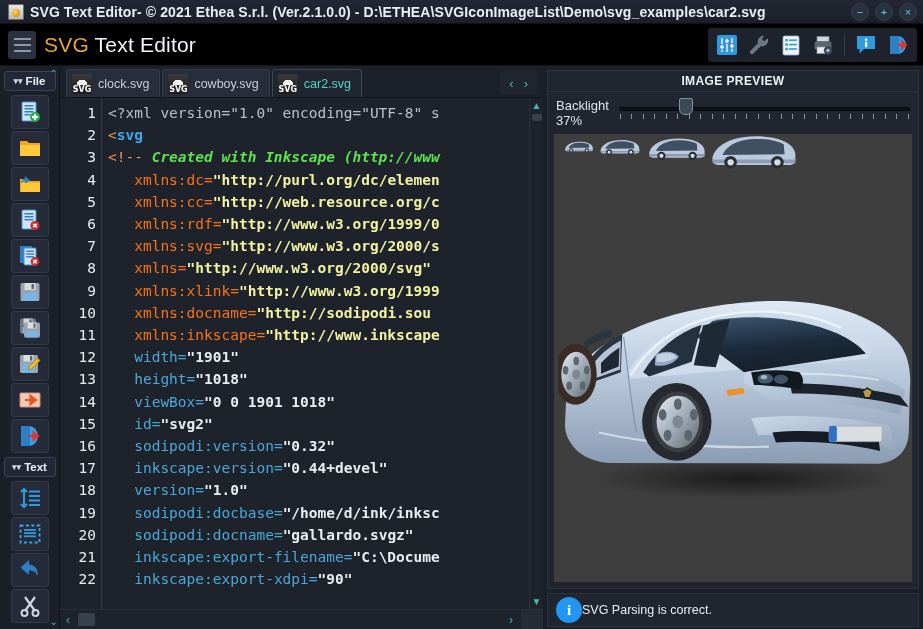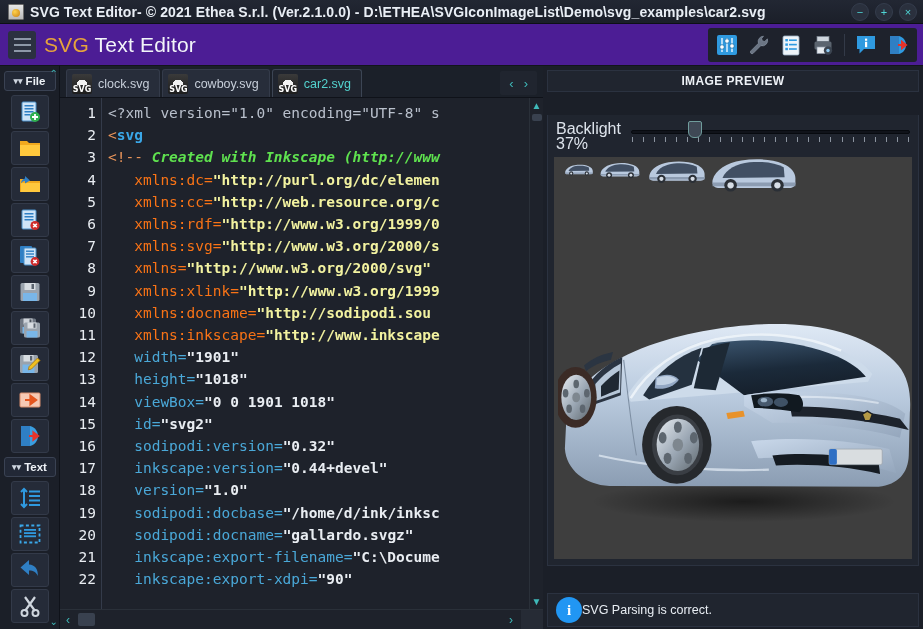--- a/index.html
+++ b/index.html
@@ -38,21 +38,21 @@
   #wincontrols { position: absolute; right: 6px; top: 3px; display: flex; gap: 6px; }
   #wincontrols .wb {
     width: 18px; height: 18px; border-radius: 50%;
     background: #2a303d; border: 1px solid #343c4c;
     color: #4fd6d6; font-size: 11px; line-height: 16px;
     text-align: center; cursor: pointer;
   }
 
   
   #header {
-    height: 42px; background: #4c1d95;
+    height: 42px; background: #000000;
     display: flex; align-items: center;
     border-bottom: 1px solid #12151c;
     position: relative;
   }
   #hamburger {
     width: 28px; height: 28px; margin: 0 8px 0 8px;
     display: flex; flex-direction: column; justify-content: center;
     align-items: center; gap: 4px; cursor: pointer;
     background: #2b3140; border-radius: 3px;
   }
@@ -179,35 +179,35 @@
   #hscroll .arr { color:#3fb9b9; font-size:12px; cursor:pointer; }
   #hscroll .thumb {
     width:17px; height:13px; background:#39414f; border-radius:2px; margin-left:8px;
   }
   #hscroll .arrR { position:absolute; right:30px; color:#3fb9b9; font-size:12px; }
   #hscroll .corner { position:absolute; right:0; top:0; width:22px; height:19px; background:#262b35;}
 
   
   #right {
     width: 380px; background:#1b1f28; flex:none;
-    display:flex; flex-direction:column; padding:4px 4px 2px 4px;gap:23px;
+    display:flex; flex-direction:column; padding:4px 4px 2px 4px;
   }
   #pvhead {
     height: 22px; background:#20252f; border:1px solid #2b3240;
     color:#edf1f6; font-size:12px; font-weight:bold; letter-spacing:.4px;
     display:flex; align-items:center; justify-content:center;
   }
   #pvbody {
     flex:1; background:#20252f; border:1px solid #2b3240; border-top:none;
     display:flex; flex-direction:column; min-height:0;
   }
   #backlight {
     display:flex; align-items:flex-start; padding:6px 8px 2px 8px; gap:10px;
   }
-  #backlight .lbl { font-size:16px; color:#dde3eb; line-height:15px; }
+  #backlight .lbl { font-size:13px; color:#dde3eb; line-height:15px; }
   #sliderbox { flex:1; padding-top:2px; position:relative; }
   #sliderbox .track {
     height:4px; background:#10131a; border-radius:2px; margin-top:7px;
     border:1px solid #070a0f;
   }
   #sliderbox .handle {
     position:absolute; left:21.5%; top:0px; width:14px; height:17px;
     background:#3f4855; border:1px solid #6f9c9c;
     border-radius:2px 2px 6px 6px;
     transform: translateX(-50%);

